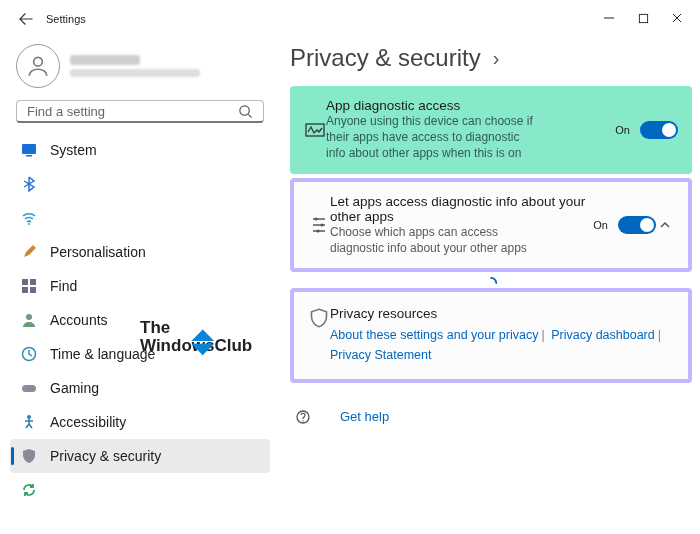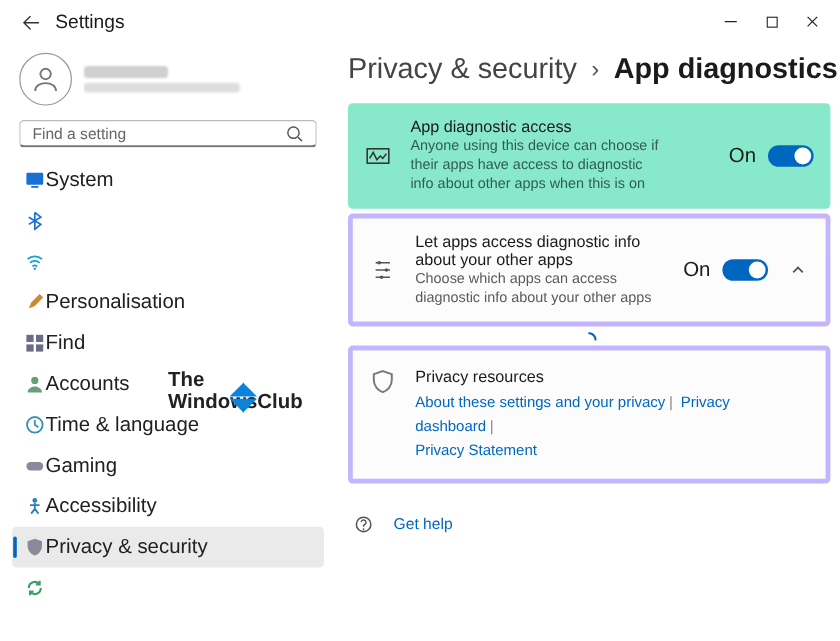--- a/index.html
+++ b/index.html
@@ -13,21 +13,21 @@
     overflow: hidden;
     position: relative;
   }
   .titlebar {
     height: 38px;
     display: flex;
     align-items: center;
     padding: 0 8px 0 12px;
   }
   .titlebar .back { width: 28px; display:flex; align-items:center; justify-content:center; }
-  .titlebar .title { font-size: 16px; margin-left: 6px; }
+  .titlebar .title { font-size: 11px; margin-left: 6px; }
   .winbtns { margin-left: auto; display: flex; gap: 20px; padding-right: 8px; }
   .winbtns span { width: 14px; text-align:center; }
   .content {
     display: flex;
     height: calc(100% - 38px);
   }
   .sidebar {
     width: 276px;
     padding: 2px 6px 0 10px;
     overflow: hidden;
@@ -57,22 +57,22 @@
     color:#666;
     font-size: 13px;
     justify-content: space-between;
   }
   .nav { list-style:none; }
   .nav li {
     height: 34px;
     display:flex; align-items:center;
     padding: 0 10px 0 10px;
     border-radius: 4px;
-    gap: 0;
-    font-size: 17px;
+    gap: 12px;
+    font-size: 14px;
     color:#202020;
     position: relative;
   }
   .nav li.selected { background:#eaeaea; }
   .nav li.selected::before {
     content:""; position:absolute; left:1px; top:8px; bottom:8px;
     width:3px; background:#0067c0; border-radius:2px;
   }
   .nav .ic { width:18px; height:18px; display:flex; align-items:center; justify-content:center; }
   .main {
@@ -86,55 +86,54 @@
     padding-bottom: 14px;
     white-space: nowrap;
   }
   .breadcrumb .crumb1 { color:#444; }
   .breadcrumb .chev { color:#555; font-size: 20px; position:relative; top:-1px;}
   .breadcrumb .crumb2 { font-weight:600; }
   .card {
     border-radius:4px;
     display:flex; align-items:center;
     padding: 12px 14px;
-    gap: 16px;
     margin-bottom: 4px;
   }
   .card.highlight { background:#88e9ca; }
   .card.white { background:#fcfcfd; border:4px solid #c4b5fd;}
   .card .ic { width:22px; display:flex; align-items:center; justify-content:center; color:#454545;}
   .card .txt { flex:1; }
   .card .txt .t { font-size: 13.5px; color:#1b1b1b; }
   .card .txt .d { font-size: 12px; color:#5a5a5a; line-height:1.35; max-width: 210px;}
   .card.highlight .txt .d { color:#2e5e52; }
   .toggle-wrap { display:flex; align-items:center; gap:10px;}
-  .toggle-label { font-size:17px; }
+  .toggle-label { font-size:11px; }
   .toggle {
     width: 38px; height:18px; border-radius:10px;
     background:#0067c0; position:relative;
   }
   .toggle::after {
     content:""; position:absolute; right:2px; top:2px;
     width:14px; height:14px; border-radius:50%; background:#fff;
   }
   .expand { width:18px; display:flex; align-items:center; justify-content:center; color:#555;}
   .resources .links {
     font-size: 12.5px; color:#0067c0; line-height:1.6;
   }
   .resources .links .sep { color:#888; padding: 0 3px;}
   .helprow {
-    display:flex; align-items:center; gap: 16px;
+    display:flex; align-items:center; gap: 28px;
     padding: 6px 4px;
     font-size: 13px;
     color:#0067c0;
   }
   .helprow .ic { color:#454545; width:18px; display:flex; align-items:center; justify-content:center;}
   .watermark {
     position:absolute;
-    left: 140px; top: 308px;
+    left: 140px; top: 319px;
     font-size: 17px; font-weight:600; color:#222;
     line-height:1.05;
   }
   .watermark .sq { color:#0a83d8; position:relative; left:52px; top:-28px; font-size:14px;}
 </style>
 </head>
 <body>
 
 <div class="titlebar">
   <span class="back">
@@ -274,21 +273,20 @@
             </svg>
           </span>
         </li>
     </ul>
   </div>
 
   <div class="main">
     <div class="breadcrumb">
       <span class="crumb1">Privacy &amp; security</span>
       <span class="chev">›</span>
-      <span class="crumb2">App diagnostics</span>
     </div>
 
     <div class="card highlight">
       <span class="ic">
           <svg width="20" height="20" viewBox="0 0 20 20">
             <rect x="1" y="4" width="18" height="12" stroke="#333" stroke-width="1.3" fill="none"></rect>
             <path d="M3 12l3-5 3 6 3-3 2 2 3-4" stroke="#333" stroke-width="1.3" fill="none"></path>
           </svg>
         </span>
       <div class="txt">

